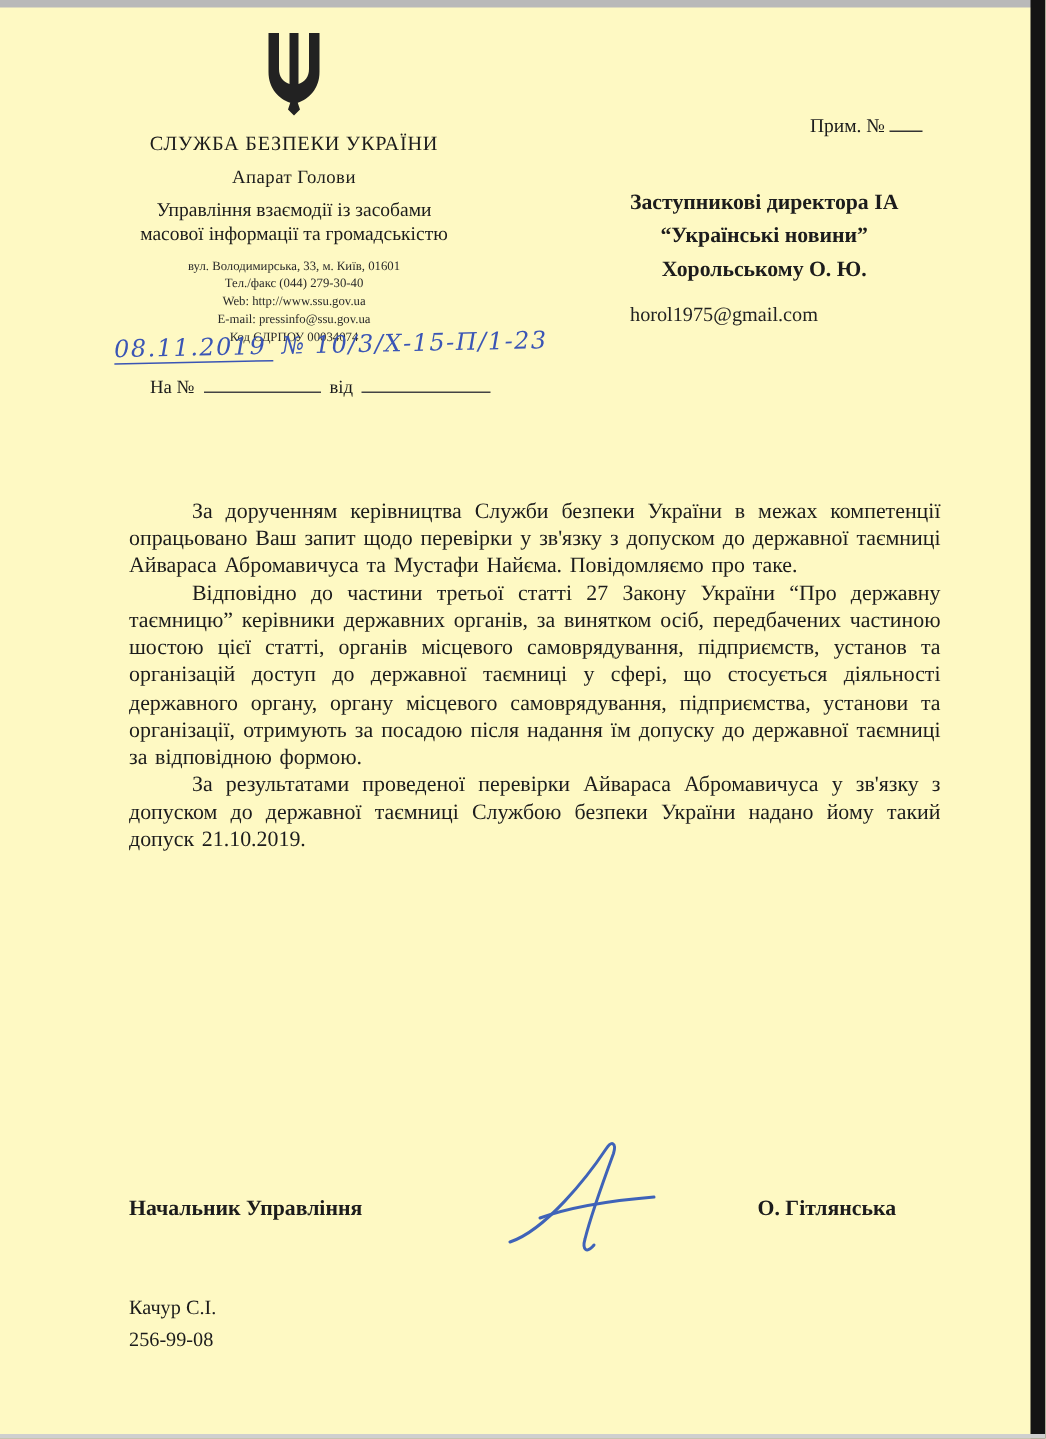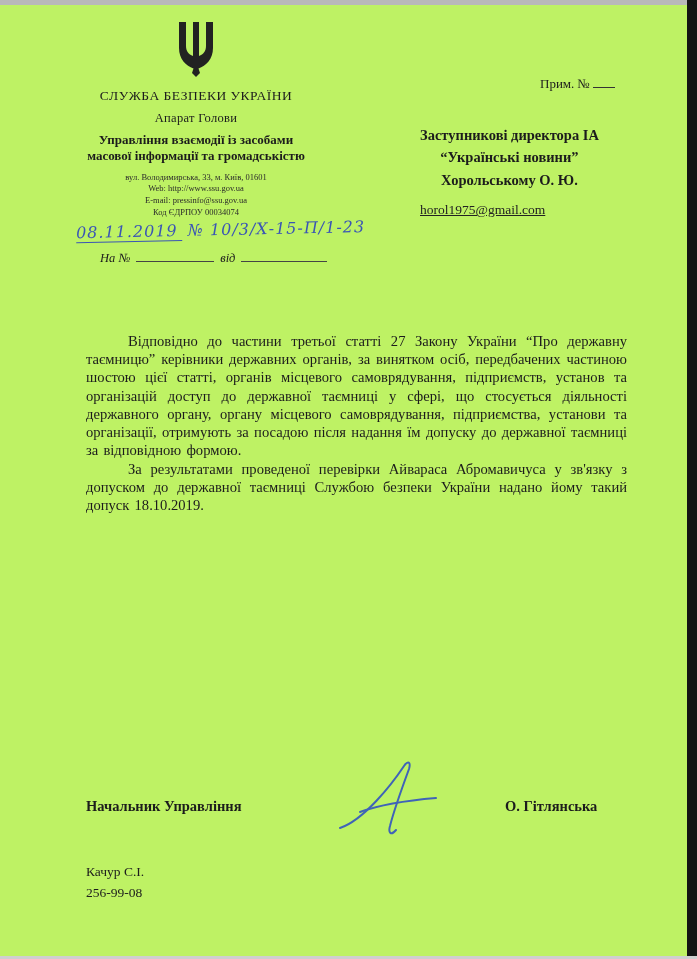--- a/index.html
+++ b/index.html
@@ -1,50 +1,50 @@
 <!DOCTYPE html>
 <html><head>
 <meta charset="utf-8">
 <style>
   * { margin:0; padding:0; box-sizing:border-box; }
   html,body { background:#9a9a9a; }
   .scan {
     position:relative; width:697px; height:959px; margin:0 auto;
-    background:#bef264; overflow:hidden;
+    background:#fef9c3; overflow:hidden;
     font-family:"Liberation Serif", serif; color:#1c1c1c;
   }
   .edge-right { position:absolute; top:0; right:0; width:10px; height:100%; background:#141414; }
   .edge-top { position:absolute; top:0; left:0; width:100%; height:5px; background:#b9b9b9; }
   .edge-bottom { position:absolute; bottom:0; left:0; width:100%; height:3px; background:#cfcfcf; }
 
   
   .org-block { position:absolute; left:58px; top:18px; width:276px; text-align:center; }
   .emblem { height:62px; display:flex; justify-content:center; align-items:center; }
   .org-name { margin-top:8px; font-size:13.5px; letter-spacing:.5px; }
   .org-apparatus { margin-top:7px; font-size:12.5px; letter-spacing:.3px; }
-  .org-department { margin-top:6px; font-weight:bold; font-size:13px; line-height:1.25; width:218px; margin-left:auto; margin-right:auto; }
+  .org-department { margin-top:6px; font-weight:normal; font-size:13px; line-height:1.25; width:218px; margin-left:auto; margin-right:auto; }
   .org-contacts { margin-top:7px; font-size:8.5px; line-height:1.4; color:#2a2a2a; }
 
   .handwritten-ref {
     position:absolute; left:76px; top:220px; width:300px;
     color:#3a55b5; font-style:italic; font-size:16px; letter-spacing:1px;
     transform:rotate(-1.2deg);
     font-family:"DejaVu Serif", serif;
   }
   .handwritten-ref .hw-date { border-bottom:1px solid #3a55b5; padding-right:4px; }
-  .reply-line { position:absolute; left:100px; top:250px; font-size:12.5px;font-style:italic; }
+  .reply-line { position:absolute; left:100px; top:250px; font-size:12.5px; }
   .blank { display:inline-block; border-bottom:1px solid #444; height:12px; vertical-align:baseline; }
   .blank.w1 { width:78px; margin:0 6px; }
   .blank.w2 { width:86px; margin-left:6px; }
 
   
   .copy-note { position:absolute; left:540px; top:76px; font-size:13px; }
   .copy-note .blank { width:24px; border-color:#333; }
   .addressee { position:absolute; left:420px; top:124px; font-weight:bold; font-size:14.5px; line-height:1.55;text-align:center; }
-  .addressee-email { position:absolute; left:420px; top:202px; font-size:13.5px; text-decoration:underline; color:#222; }
+  .addressee-email { position:absolute; left:420px; top:202px; font-size:13.5px; color:#222; }
 
   
   .letter-body { position:absolute; left:86px; top:332px; width:541px; font-size:14.6px; line-height:1.25; text-align:justify; }
   .letter-body p { text-indent:42px; margin:0; word-spacing:1.5px; }
 
   
   .sig-position { position:absolute; left:86px; top:798px; font-weight:bold; font-size:14.5px;text-align:center; }
   .sig-script { position:absolute; left:330px; top:758px; }
   .sig-name { position:absolute; left:505px; top:798px; font-weight:bold; font-size:14.5px;text-align:center; }
 
@@ -64,20 +64,21 @@
     <div class="emblem">
       <svg viewBox="0 0 44 58" width="44" height="58" aria-hidden="true">
         <path fill="#222" d="M5 2h7v24c0 5 2.5 8.5 7 10V2h6v34c4.5-1.5 7-5 7-10V2h7v26c0 11-7 18-14.5 20.5L26 53l-4 4-4-4 1.5-4.5C12 46 5 39 5 28Z"></path>
       </svg>
     </div>
     <div class="org-name">СЛУЖБА БЕЗПЕКИ УКРАЇНИ</div>
     <div class="org-apparatus">Апарат Голови</div>
     <div class="org-department">Управління взаємодії із засобами масової інформації та громадськістю</div>
     <div class="org-contacts">
       <div>вул. Володимирська, 33, м. Київ, 01601</div>
+      <div>Тел./факс (044) 279-30-40</div>
       <div>Web: http://www.ssu.gov.ua</div>
       <div>E-mail: pressinfo@ssu.gov.ua</div>
       <div>Код ЄДРПОУ 00034074</div>
     </div>
   </div>
 
   <div class="handwritten-ref">
     <span class="hw-date">08.11.2019</span>
     <span>№</span>
     <span>10/3/Х-15-П/1-23</span>
@@ -93,22 +94,23 @@
   </div>
 
   <div class="addressee">
     <div>Заступникові директора ІА</div>
     <div>“Українські новини”</div>
     <div>Хорольському О. Ю.</div>
   </div>
   <div class="addressee-email">horol1975@gmail.com</div>
 
   <div class="letter-body">
+    <p>За дорученням керівництва Служби безпеки України в межах компетенції опрацьовано Ваш запит щодо перевірки у зв'язку з допуском до державної таємниці Айвараса Абромавичуса та Мустафи Найєма. Повідомляємо про таке.</p>
     <p>Відповідно до частини третьої статті 27 Закону України “Про державну таємницю” керівники державних органів, за винятком осіб, передбачених частиною шостою цієї статті, органів місцевого самоврядування, підприємств, установ та організацій доступ до державної таємниці у сфері, що стосується діяльності державного органу, органу місцевого самоврядування, підприємства, установи та організації, отримують за посадою після надання їм допуску до державної таємниці за відповідною формою.</p>
-    <p>За результатами проведеної перевірки Айвараса Абромавичуса у зв'язку з допуском до державної таємниці Службою безпеки України надано йому такий допуск 18.10.2019.</p>
+    <p>За результатами проведеної перевірки Айвараса Абромавичуса у зв'язку з допуском до державної таємниці Службою безпеки України надано йому такий допуск 21.10.2019.</p>
   </div>
 
   <div class="sig-position">Начальник Управління</div>
 
   <div class="sig-script">
     <svg width="130" height="84" viewBox="0 0 130 84" aria-hidden="true">
       <path d="M10 70 C 34 62, 62 26, 74 8 C 78 2, 81 4, 79 11 C 72 30, 64 52, 60 68 C 58 75, 61 78, 66 72" fill="none" stroke="#3f63b8" stroke-width="2" stroke-linecap="round"></path>
       <path d="M30 54 C 52 46, 82 42, 106 40" fill="none" stroke="#3f63b8" stroke-width="2" stroke-linecap="round"></path>
     </svg>
   </div>

